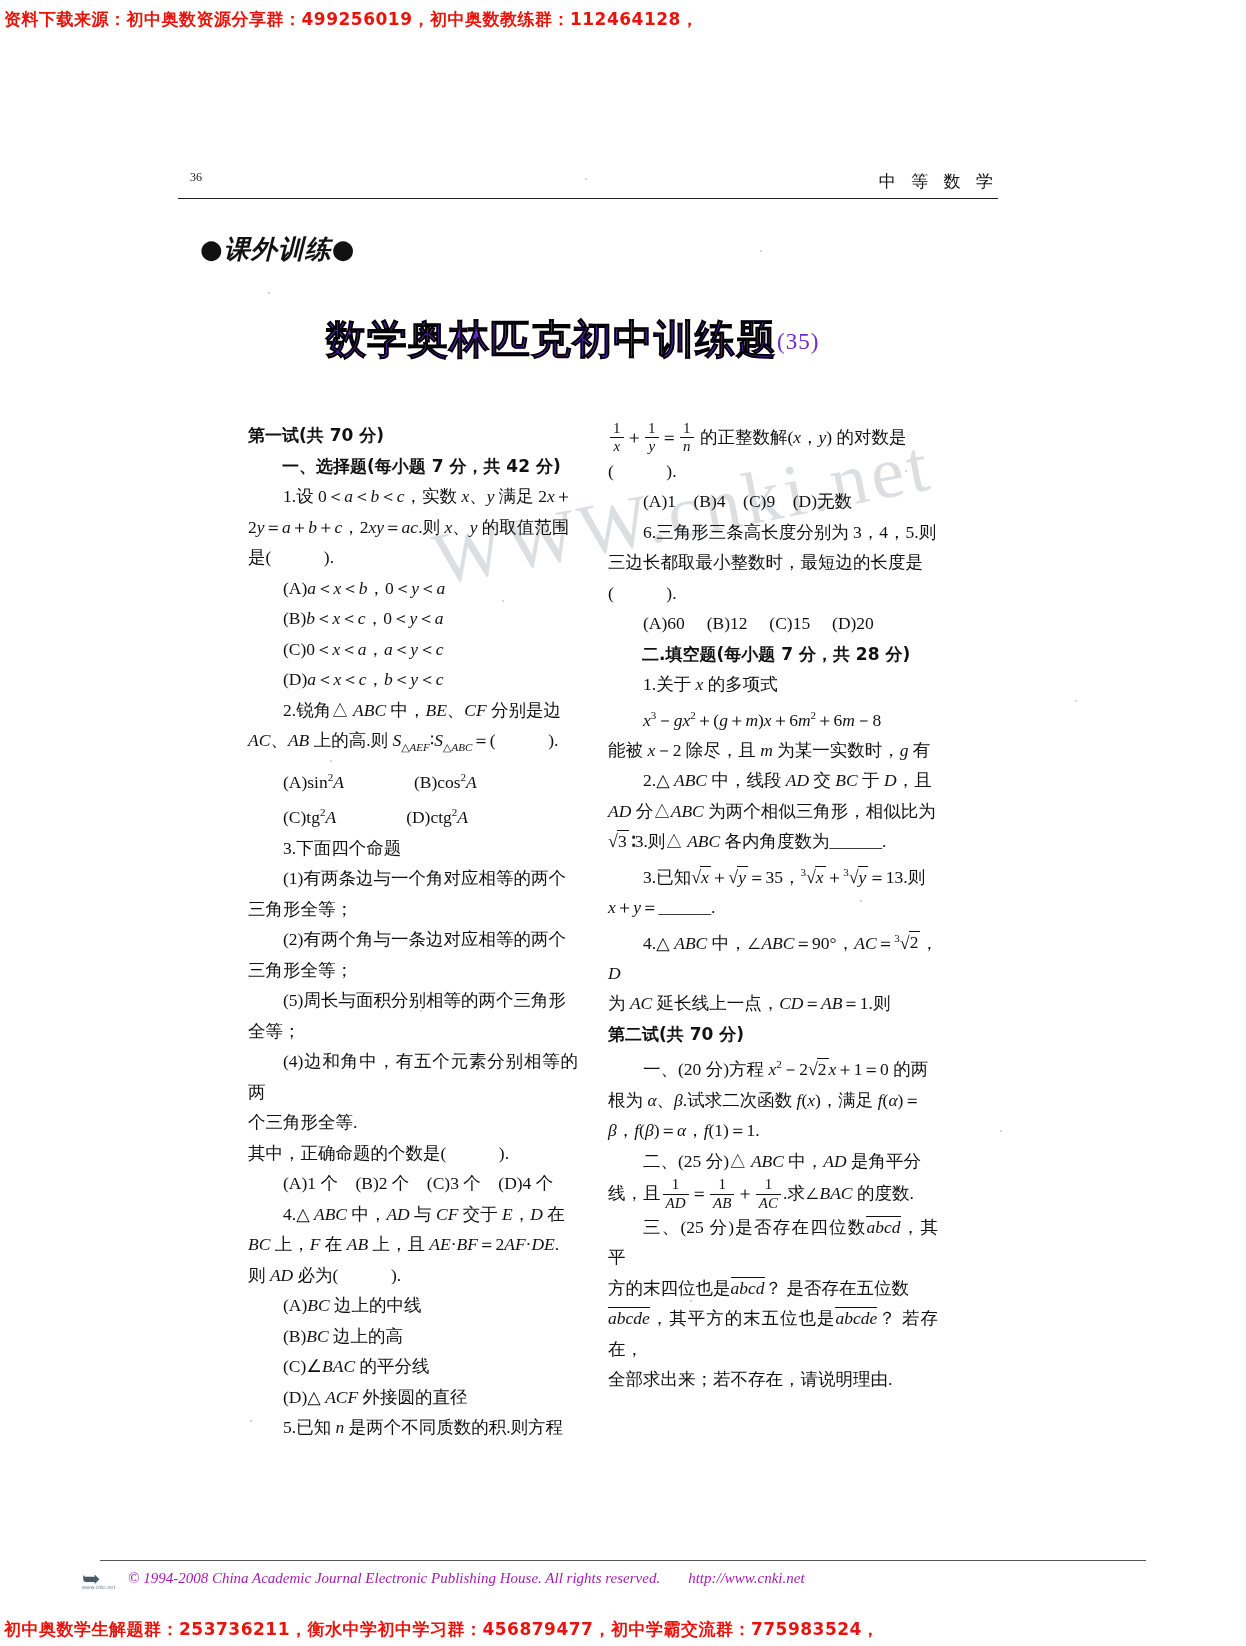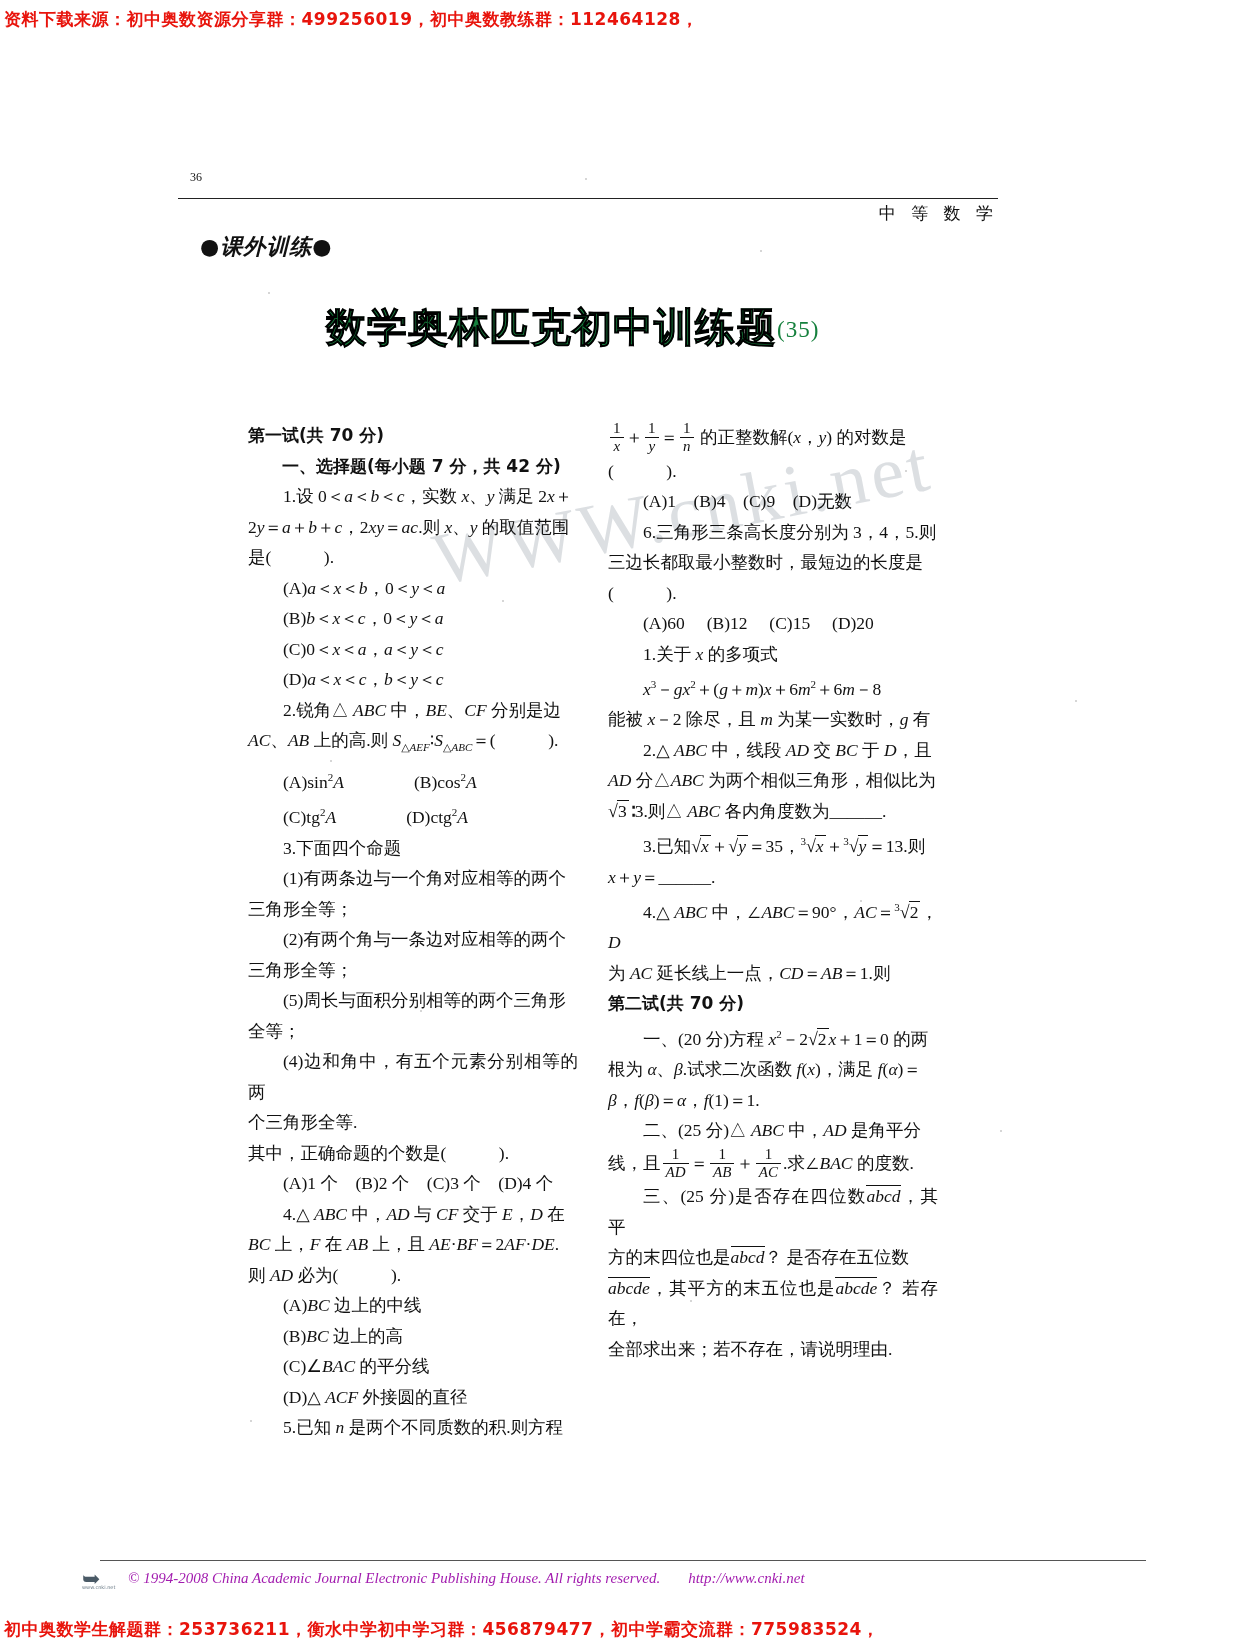--- a/index.html
+++ b/index.html
@@ -54,51 +54,50 @@
     font-size: 12px;
     font-family: "Liberation Serif", serif;
   }
   .journal-name {
     position: absolute;
     right: 0px;
     top: 0px;
     font-size: 17px;
     letter-spacing: 5px;
     font-family: "DejaVu Sans", sans-serif;
-    margin-top: 32px;
   }
   .header-rule {
     position: absolute;
     left: 178px;
     top: 198px;
     width: 820px;
     height: 1px;
     background: #222;
   }
 
   .section-mark {
     position: absolute;
     left: 200px;
     top: 232px;
-    font-size: 22px;
+    font-size: 26px;
     font-weight: bold;
     font-style: italic;
     font-family: "DejaVu Sans", sans-serif;
     letter-spacing: 1px;
   }
 
   .main-title {
     position: absolute;
     left: 326px;
-    top: 300px;
+    top: 312px;
     font-size: 40px;
     font-weight: bold;
     font-family: "DejaVu Sans", sans-serif;
     letter-spacing: 1px;
-    color: #15803d;
+    color: #6d28d9;
     -webkit-text-stroke: 0.8px #000;
     white-space: nowrap;
   }
   .main-title .num {
     font-size: 23px;
     font-weight: normal;
     -webkit-text-stroke: 0px;
     font-family: "Liberation Serif", serif;
     vertical-align: 4px;
   }
@@ -272,20 +271,21 @@
       <p class="ind1">5.已知 <i>n</i> 是两个不同质数的积.则方程</p>
     </div>
   <div class="col col-right" id="col-right">
       <p class="ind0"><span class="frac"><span class="num-t">1</span><span class="den-b"><i>x</i></span></span>＋<span class="frac"><span class="num-t">1</span><span class="den-b"><i>y</i></span></span>＝<span class="frac"><span class="num-t">1</span><span class="den-b"><i>n</i></span></span> 的正整数解(<i>x</i>，<i>y</i>) 的对数是</p>
       <p class="ind0">(　　　).</p>
       <p class="ind1">(A)1　(B)4　(C)9　(D)无数</p>
       <p class="ind1">6.三角形三条高长度分别为 3，4，5.则</p>
       <p class="ind0">三边长都取最小整数时，最短边的长度是</p>
       <p class="ind0">(　　　).</p>
       <p class="ind1">(A)60　 (B)12　 (C)15　 (D)20</p>
+      <p class="bold-head">二.填空题(每小题 7 分，共 28 分)</p>
       <p class="ind1">1.关于 <i>x</i> 的多项式</p>
       <p class="ind1"><i>x</i><sup>3</sup>－<i>gx</i><sup>2</sup>＋(<i>g</i>＋<i>m</i>)<i>x</i>＋6<i>m</i><sup>2</sup>＋6<i>m</i>－8</p>
       <p class="ind0">能被 <i>x</i>－2 除尽，且 <i>m</i> 为某一实数时，<i>g</i> 有</p>
       <p class="ind1">2.△ <i>ABC</i> 中，线段 <i>AD</i> 交 <i>BC</i> 于 <i>D</i>，且</p>
       <p class="ind0"><i>AD</i> 分△<i>ABC</i> 为两个相似三角形，相似比为</p>
       <p class="ind0"><span class="radsym">√</span><span class="sqrt">3</span>∶3.则△ <i>ABC</i> 各内角度数为______.</p>
       <p class="ind1">3.已知<span class="radsym">√</span><span class="sqrt"><i>x</i></span>＋<span class="radsym">√</span><span class="sqrt"><i>y</i></span>＝35，<sup>3</sup><span class="radsym">√</span><span class="sqrt"><i>x</i></span>＋<sup>3</sup><span class="radsym">√</span><span class="sqrt"><i>y</i></span>＝13.则</p>
       <p class="ind0"><i>x</i>＋<i>y</i>＝______.</p>
       <p class="ind1">4.△ <i>ABC</i> 中，∠<i>ABC</i>＝90°，<i>AC</i>＝<sup>3</sup><span class="radsym">√</span><span class="sqrt">2</span>，<i>D</i></p>
       <p class="ind0">为 <i>AC</i> 延长线上一点，<i>CD</i>＝<i>AB</i>＝1.则</p>

